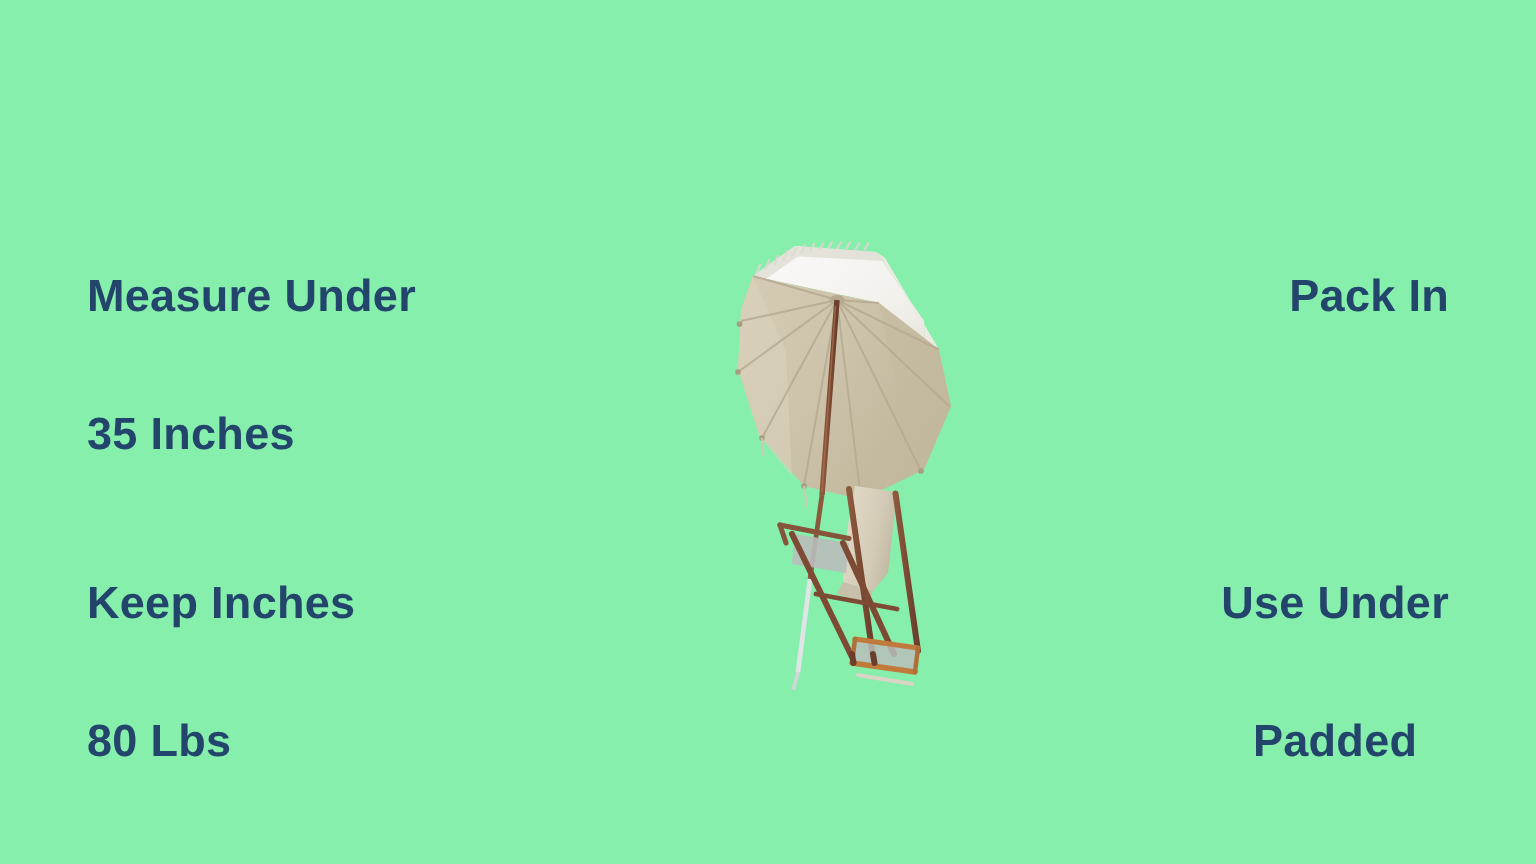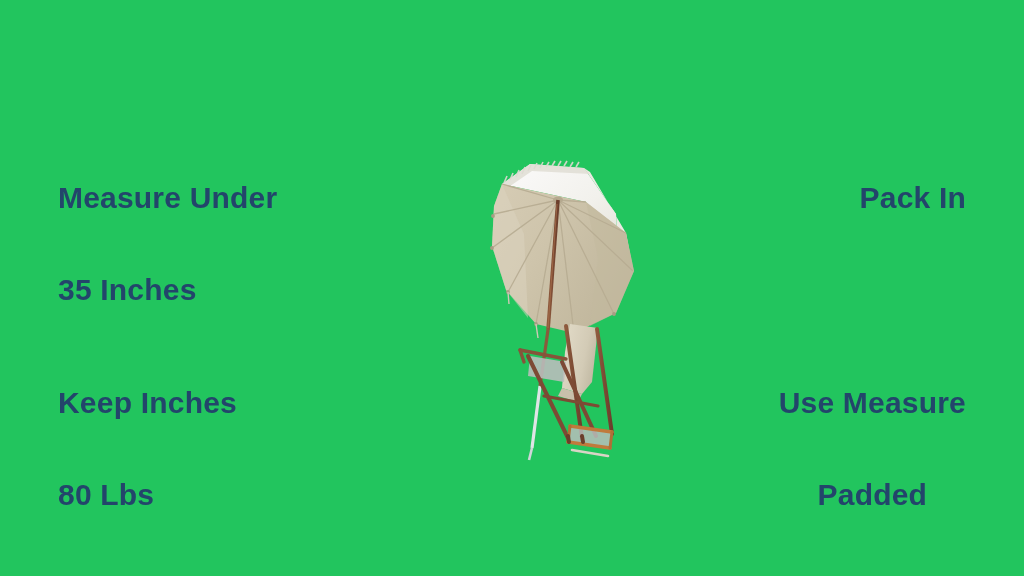--- a/index.html
+++ b/index.html
@@ -12,21 +12,21 @@
     height: 576px;
     overflow: hidden;
     font-family: "Liberation Sans", sans-serif;
     background: #e9f2f8;
   }
 
   #stage {
     position: relative;
     width: 1024px;
     height: 576px;
-    background: #22c55e;
+    background: #86efac;
   }
 
   
   .tip {
     position: absolute;
     font-weight: bold;
     font-size: 30px;
     line-height: 46px;
     color: #23456b;
     letter-spacing: 0.2px;
@@ -65,21 +65,21 @@
   <div class="tip right" id="tip-pack">
     <span class="line">Pack In</span>
   </div>
 
   <div class="tip left" id="tip-weight">
     <span class="line">Keep Inches</span>
     <span class="line">80 Lbs</span>
   </div>
 
   <div class="tip right" id="tip-duffel">
-    <span class="line">Use Measure</span>
+    <span class="line">Use Under</span>
     <span class="line">Padded</span>
   </div>
 
   <div id="artwork">
     <svg viewBox="0 0 208 330" xmlns="http://www.w3.org/2000/svg">
       <defs>
         <linearGradient id="canopyGrad" x1="0" y1="0" x2="1" y2="0.6">
           <stop offset="0%" stop-color="#d6ccb5"></stop>
           <stop offset="45%" stop-color="#cec4ab"></stop>
           <stop offset="100%" stop-color="#c0b69c"></stop>

